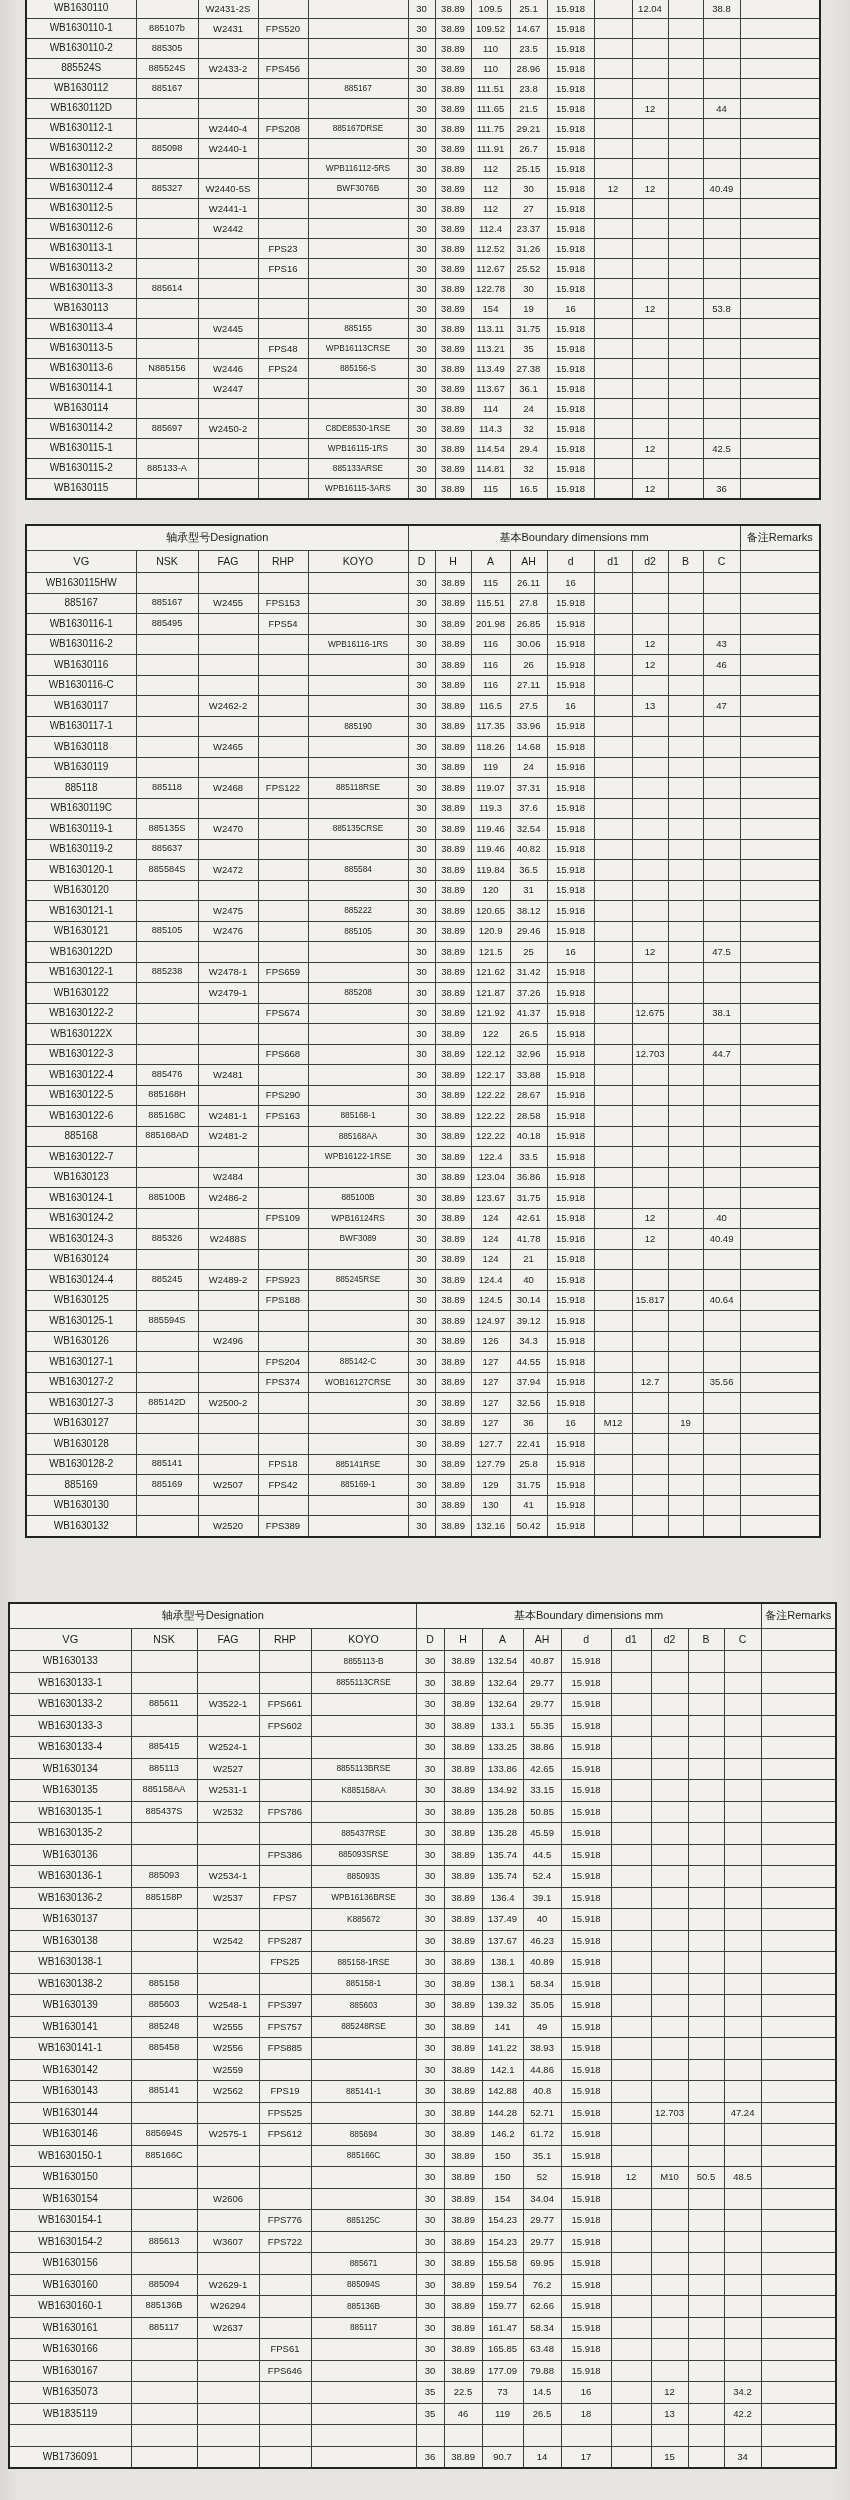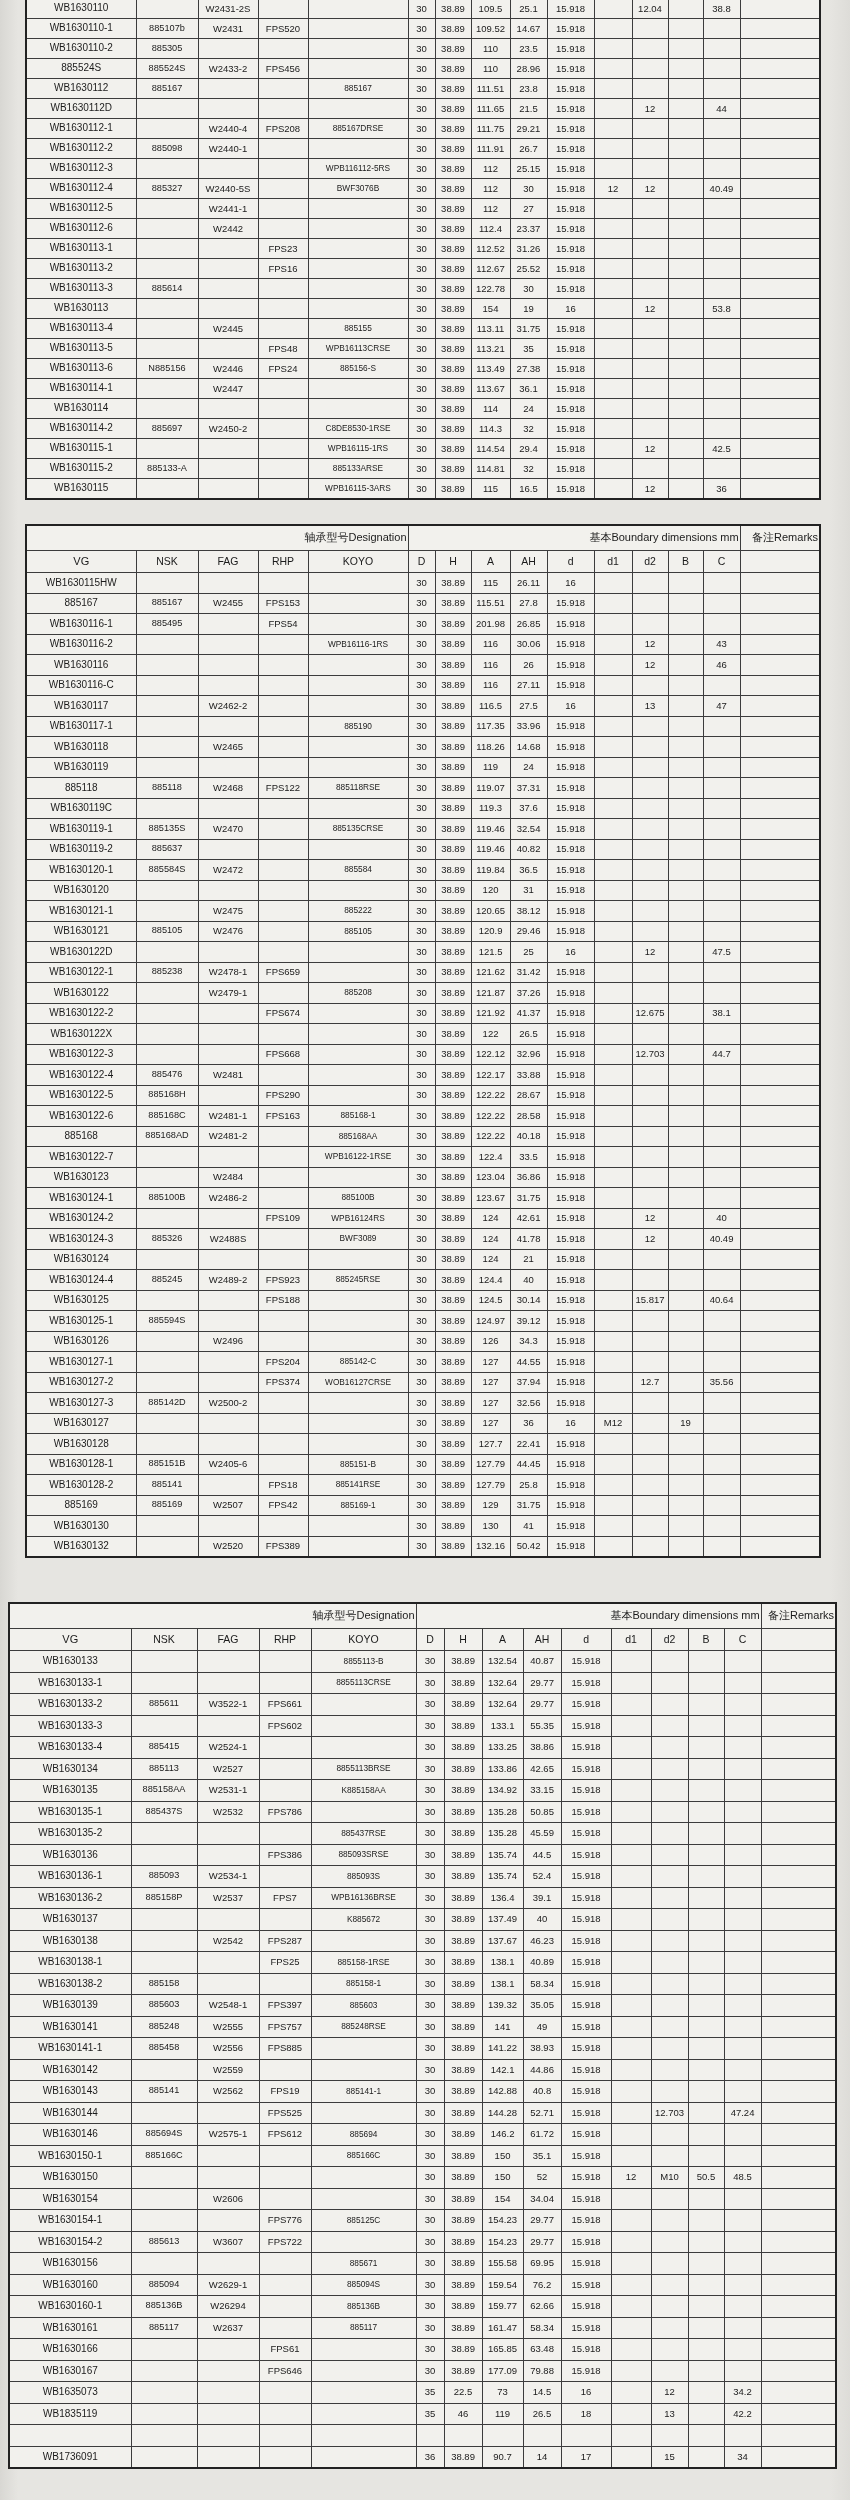--- a/index.html
+++ b/index.html
@@ -24,21 +24,21 @@
   .tbl{border:2px solid #222;}
   .tbl td:first-child{font-size:10px;}
   .tbl td:nth-child(5){font-size:8.3px;}
   .tbl td:nth-child(2){font-size:9.2px;}
   .t1{left:25px;top:-3px;width:794px;}
   .t2{left:25px;top:524px;width:794px;}
   .t3{left:8px;top:1602px;width:827px;}
   .t1 td{height:19px;}
   .t2 td{height:19.5px;}
   .t3 td{height:20.5px;}
-  .tbl thead .grp th{height:24px;font-size:11px;font-weight:normal;text-align:right;}
+  .tbl thead .grp th{height:24px;font-size:11px;font-weight:normal;}
   .tbl thead .cols th{height:21px;font-size:10.5px;}
   .tbl thead .cols th:first-child{font-size:11px;}
 </style>
 </head>
 <body>
 <div class="page-shade"></div>
 
 <table class="tbl t1">
     <colgroup>
       <col style="width: 110px;">
@@ -1253,37 +1253,20 @@
         <td>127.7</td>
         <td>22.41</td>
         <td>15.918</td>
         <td></td>
         <td></td>
         <td></td>
         <td></td>
         <td></td>
       </tr>
       <tr>
-        <td>WB1630128-1</td>
-        <td>885151B</td>
-        <td>W2405-6</td>
-        <td></td>
-        <td>885151-B</td>
-        <td>30</td>
-        <td>38.89</td>
-        <td>127.79</td>
-        <td>44.45</td>
-        <td>15.918</td>
-        <td></td>
-        <td></td>
-        <td></td>
-        <td></td>
-        <td></td>
-      </tr>
-      <tr>
         <td>WB1630128-2</td>
         <td>885141</td>
         <td></td>
         <td>FPS18</td>
         <td>885141RSE</td>
         <td>30</td>
         <td>38.89</td>
         <td>127.79</td>
         <td>25.8</td>
         <td>15.918</td>

